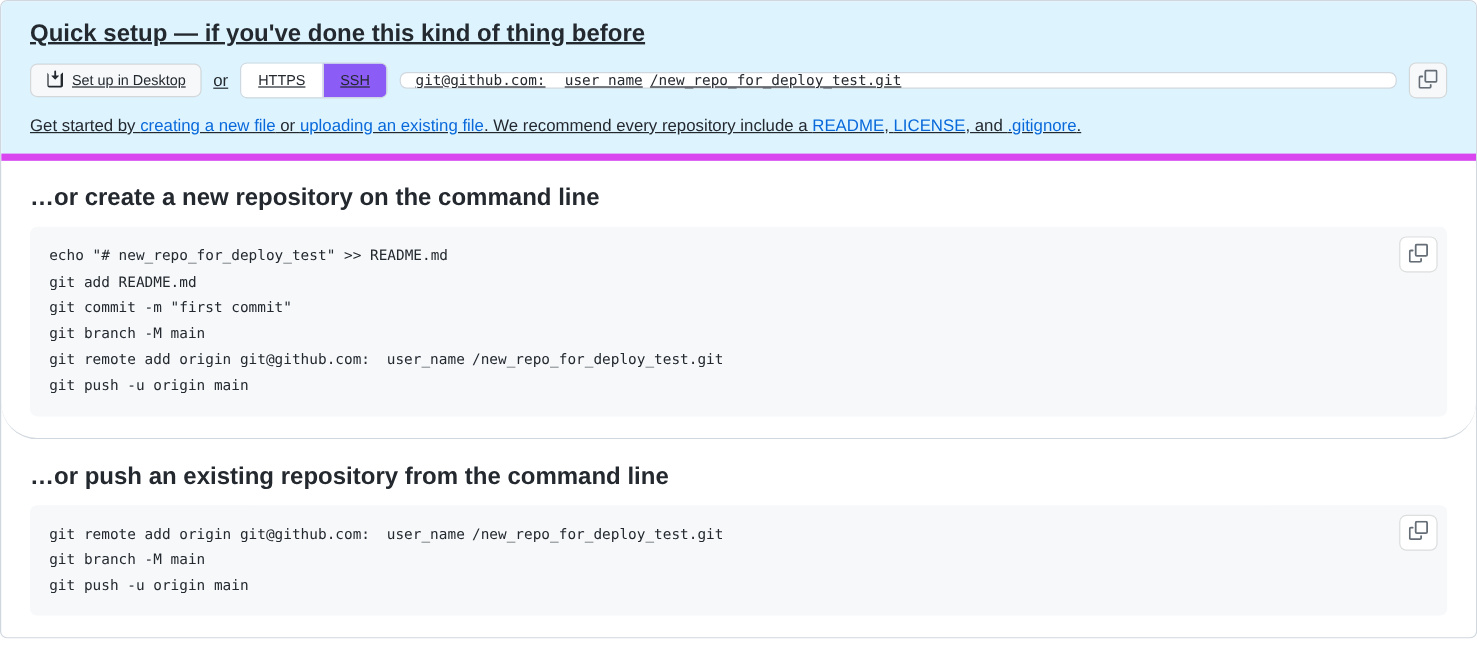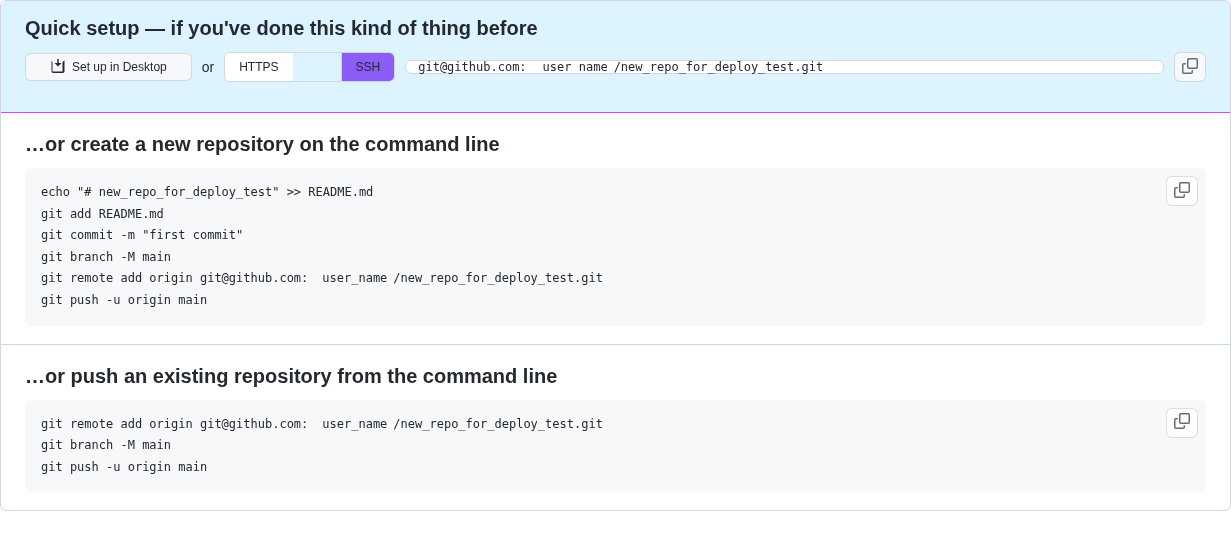--- a/index.html
+++ b/index.html
@@ -15,39 +15,40 @@
     }
     .container {
       width: 1231px;
       border: 1px solid #d0d7de;
       border-radius: 6px;
       overflow: hidden;
     }
     .quick-setup {
       background: #ddf4ff;
       padding: 16px 24px;
-      border-bottom: 1px solid #d946ef;
+      border-bottom: 6px solid #d946ef;
+      text-decoration: underline;
     }
     .quick-setup h3 {
       font-size: 20px;
       font-weight: 600;
       color: #24292f;
       margin-bottom: 12px;
     }
     .setup-row {
       display: flex;
       align-items: center;
       gap: 10px;
       margin-bottom: 14px;
     }
     .btn {
       display: inline-flex;
       align-items: center;
       gap: 6px;
-      padding: 4px 24px;
+      padding: 4px 12px;
       font-size: 12px;
       font-weight: 500;
       background: #f6f8fa;
       border: 1px solid rgba(27,31,36,0.15);
       border-radius: 6px;
       cursor: pointer;
       height: 28px;
       color: #24292f;
     }
     .btn svg {
@@ -56,21 +57,20 @@
     }
     .or-text {
       font-size: 14px;
       color: #24292f;
     }
     .btn-group {
       display: inline-flex;
       border: 1px solid #d0d7de;
       border-radius: 6px;
       overflow: hidden;
-      gap: 48px;
     }
     .btn-group .seg {
       padding: 4px 14px;
       font-size: 12px;
       font-weight: 500;
       background: #ffffff;
       border: none;
       cursor: pointer;
       height: 28px;
       color: #24292f;
@@ -117,20 +117,21 @@
       font-size: 14px;
       color: #24292f;
     }
     .help-text a {
       color: #0969da;
       text-decoration: none;
     }
     .section {
       padding: 20px 24px 10px 24px;
       border-bottom: 1px solid #d0d7de;
+      border-radius: 30px;
     }
     .section:last-child {
       border-bottom: none;
     }
     .section h3 {
       font-size: 20px;
       font-weight: 600;
       margin-bottom: 12px;
       color: #24292f;
     }
@@ -190,20 +191,23 @@
       <button class="copy-btn">
         <span>
           <svg viewBox="0 0 16 16">
               <path d="M0 6.75A1.75 1.75 0 011.75 5h1.5a.75.75 0 010 1.5h-1.5a.25.25 0 00-.25.25v7.5c0 .138.112.25.25.25h7.5a.25.25 0 00.25-.25v-1.5a.75.75 0 011.5 0v1.5A1.75 1.75 0 019.25 16h-7.5A1.75 1.75 0 010 14.25v-7.5z"></path>
               <path d="M5 1.75A1.75 1.75 0 016.75 0h7.5A1.75 1.75 0 0116 1.75v7.5A1.75 1.75 0 0114.25 11h-7.5A1.75 1.75 0 015 9.25v-7.5zm1.75-.25a.25.25 0 00-.25.25v7.5c0 .138.112.25.25.25h7.5a.25.25 0 00.25-.25v-7.5a.25.25 0 00-.25-.25h-7.5z"></path>
             </svg>
         </span>
       </button>
     </div>
 
+    <p class="help-text">
+      <span>Get started by </span><a href="#">creating a new file</a><span> or </span><a href="#">uploading an existing file</a><span>. We recommend every repository include a </span><a href="#">README</a><span>, </span><a href="#">LICENSE</a><span>, and </span><a href="#">.gitignore</a><span>.</span>
+    </p>
   </div>
 
   <div class="section">
     <h3>…or create a new repository on the command line</h3>
     <div class="code-block">
       <button class="copy-btn">
         <span>
           <svg viewBox="0 0 16 16">
               <path d="M0 6.75A1.75 1.75 0 011.75 5h1.5a.75.75 0 010 1.5h-1.5a.25.25 0 00-.25.25v7.5c0 .138.112.25.25.25h7.5a.25.25 0 00.25-.25v-1.5a.75.75 0 011.5 0v1.5A1.75 1.75 0 019.25 16h-7.5A1.75 1.75 0 010 14.25v-7.5z"></path>
               <path d="M5 1.75A1.75 1.75 0 016.75 0h7.5A1.75 1.75 0 0116 1.75v7.5A1.75 1.75 0 0114.25 11h-7.5A1.75 1.75 0 015 9.25v-7.5zm1.75-.25a.25.25 0 00-.25.25v7.5c0 .138.112.25.25.25h7.5a.25.25 0 00.25-.25v-7.5a.25.25 0 00-.25-.25h-7.5z"></path>

